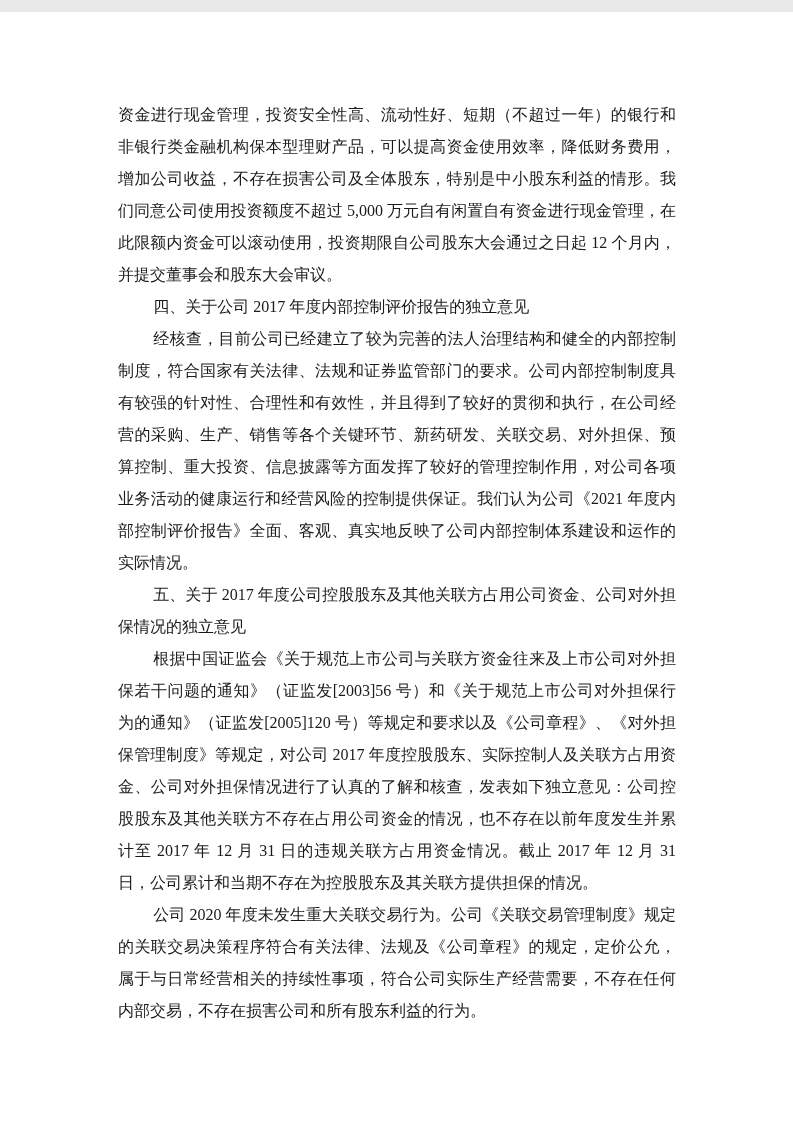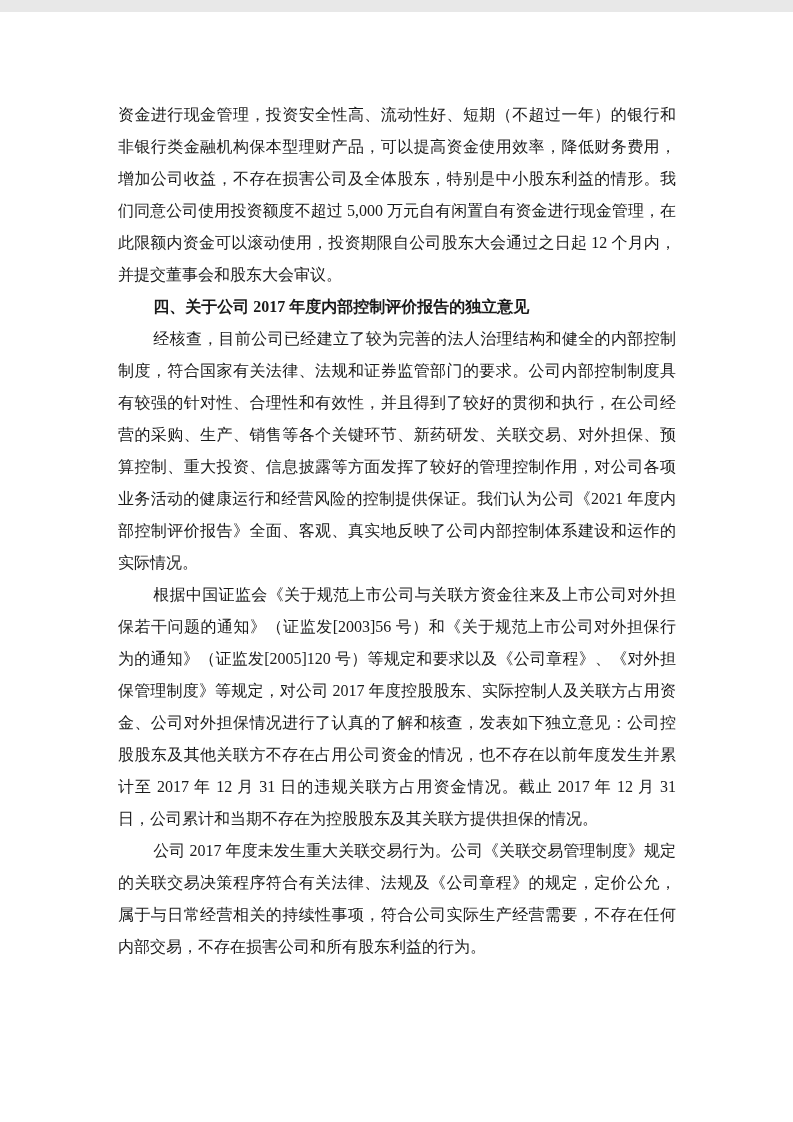--- a/index.html
+++ b/index.html
@@ -26,31 +26,32 @@
     line-height: 32px;
     text-align: justify;
     text-justify: inter-character;
   }
   .doc-body p {
     margin: 0;
     padding: 0;
     word-break: break-all;
   }
   .doc-body p.heading {
-    font-weight: bold;
+    font-weight: normal;
     text-indent: 2.2em;
   }
   .doc-body p.paragraph.indented {
     text-indent: 2.2em;
   }
 </style>
 </head>
 <body>
 
 <div class="page" style="background: rgb(255, 255, 255);">
   <div class="doc-body" style="color: rgb(26, 26, 26);">
       <p class="paragraph">资金进行现金管理，投资安全性高、流动性好、短期（不超过一年）的银行和非银行类金融机构保本型理财产品，可以提高资金使用效率，降低财务费用，增加公司收益，不存在损害公司及全体股东，特别是中小股东利益的情形。我们同意公司使用投资额度不超过 5,000 万元自有闲置自有资金进行现金管理，在此限额内资金可以滚动使用，投资期限自公司股东大会通过之日起 12 个月内，并提交董事会和股东大会审议。</p>
       <p class="heading">四、关于公司 2017 年度内部控制评价报告的独立意见</p>
       <p class="paragraph indented">经核查，目前公司已经建立了较为完善的法人治理结构和健全的内部控制制度，符合国家有关法律、法规和证券监管部门的要求。公司内部控制制度具有较强的针对性、合理性和有效性，并且得到了较好的贯彻和执行，在公司经营的采购、生产、销售等各个关键环节、新药研发、关联交易、对外担保、预算控制、重大投资、信息披露等方面发挥了较好的管理控制作用，对公司各项业务活动的健康运行和经营风险的控制提供保证。我们认为公司《2021 年度内部控制评价报告》全面、客观、真实地反映了公司内部控制体系建设和运作的实际情况。</p>
+      <p class="heading">五、关于 2017 年度公司控股股东及其他关联方占用公司资金、公司对外担保情况的独立意见</p>
       <p class="paragraph indented">根据中国证监会《关于规范上市公司与关联方资金往来及上市公司对外担保若干问题的通知》（证监发[2003]56 号）和《关于规范上市公司对外担保行为的通知》（证监发[2005]120 号）等规定和要求以及《公司章程》、《对外担保管理制度》等规定，对公司 2017 年度控股股东、实际控制人及关联方占用资金、公司对外担保情况进行了认真的了解和核查，发表如下独立意见：公司控股股东及其他关联方不存在占用公司资金的情况，也不存在以前年度发生并累计至 2017 年 12 月 31 日的违规关联方占用资金情况。截止 2017 年 12 月 31 日，公司累计和当期不存在为控股股东及其关联方提供担保的情况。</p>
-      <p class="paragraph indented">公司 2017 年度未发生重大关联交易行为。公司《关联交易管理制度》规定的关联交易决策程序符合有关法律、法规及《公司章程》的规定，定价公允，属于与日常经营相关的持续性事项，符合公司实际生产经营需要，不存在任何内部交易，不存在损害公司和所有股东利益的行为。</p>
+      <p class="paragraph indented">公司 2020 年度未发生重大关联交易行为。公司《关联交易管理制度》规定的关联交易决策程序符合有关法律、法规及《公司章程》的规定，定价公允，属于与日常经营相关的持续性事项，符合公司实际生产经营需要，不存在任何内部交易，不存在损害公司和所有股东利益的行为。</p>
     </div>
 </div>
 
 </body></html>

